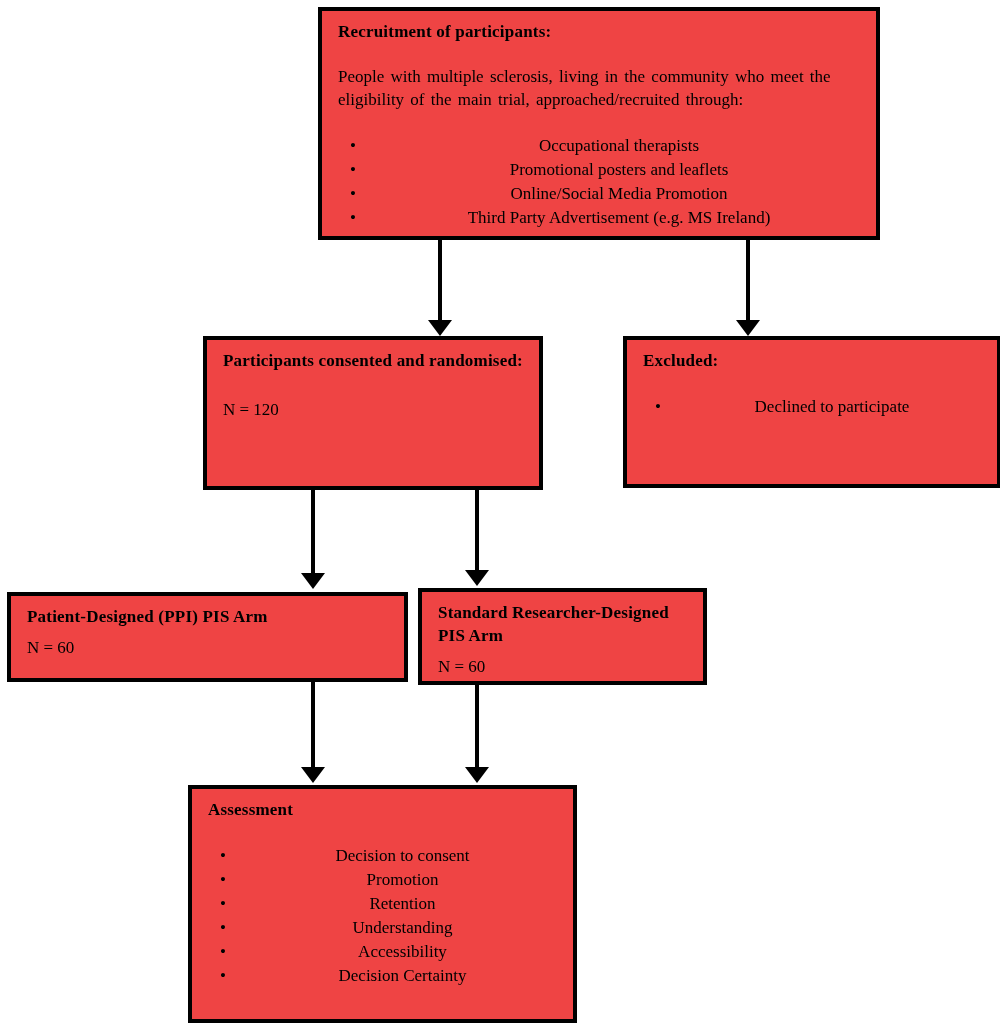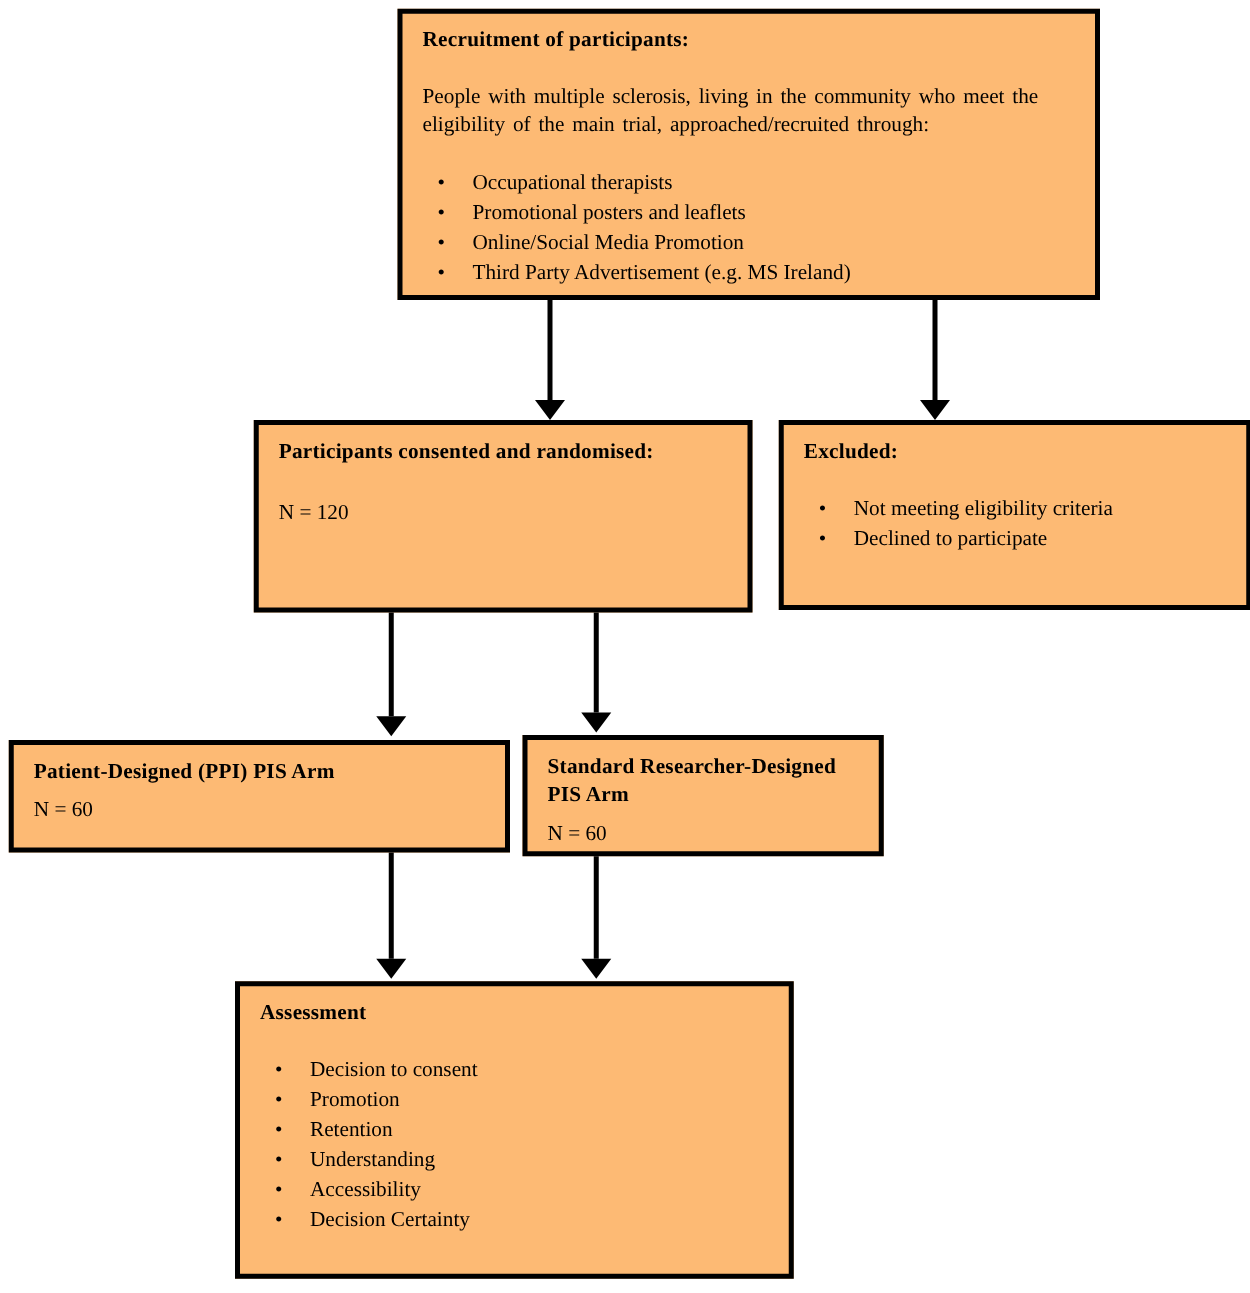--- a/index.html
+++ b/index.html
@@ -11,60 +11,61 @@
   .canvas {
     position: relative;
     width: 1000px;
     height: 1034px;
     background: #ffffff;
     overflow: hidden;
   }
   .box {
     position: absolute;
     border: 4px solid #000000;
-    background: #fdba74;
+    background: #ef4444;
     padding: 10px 16px;
     font-size: 17px;
     line-height: 1.35;
   }
   .box-title {
     font-weight: bold;
     letter-spacing: 0.2px;
   }
   .box-desc {
     margin-top: 22px;
     max-width: 512px;
     word-spacing: 2px;
   }
   .box-n {
     margin-top: 24px;
   }
   ul.bullets {
     list-style: none;
     margin-top: 22px;
+    text-align: center;
   }
   ul.bullets li {
     position: relative;
     padding-left: 40px;
     margin-bottom: 1px;
     line-height: 23px;
   }
   ul.bullets li::before {
     content: "\2022";
     position: absolute;
     left: 12px;
     top: 0;
   }
   
   .box-recruitment { left: 318px; top: 7px;   width: 562px; height: 233px; }
-  .box-consented   { left: 203px; top: 336px; width: 399px; height: 154px; }
+  .box-consented   { left: 203px; top: 336px; width: 340px; height: 154px; }
   .box-excluded    { left: 623px; top: 336px; width: 378px; height: 152px; }
   .box-ppi         { left: 7px;   top: 592px; width: 401px; height: 90px; }
   .box-standard    { left: 418px; top: 588px; width: 289px; height: 97px; }
-  .box-assessment  { left: 188px; top: 785px; width: 447px; height: 238px; }
+  .box-assessment  { left: 188px; top: 785px; width: 389px; height: 238px; }
   .box-consented .box-n { margin-top: 26px; }
   .box-ppi .box-n, .box-standard .box-n { margin-top: 8px; }
   
   .arrow {
     position: absolute;
     width: 4px;
     background: #000000;
   }
   .arrow::after {
     content: "";
@@ -102,21 +103,20 @@
   </div>
 
   <div class="box box-consented">
     <div class="box-title">Participants consented and randomised:</div>
     <div class="box-n">N = 120</div>
   </div>
 
   <div class="box box-excluded">
     <div class="box-title">Excluded:</div>
     <ul class="bullets">
-      <li>Not meeting eligibility criteria</li>
       <li>Declined to participate</li>
     </ul>
   </div>
 
   <div class="box box-ppi">
     <div class="box-title">Patient-Designed (PPI) PIS Arm</div>
     <div class="box-n">N = 60</div>
   </div>
 
   <div class="box box-standard">

